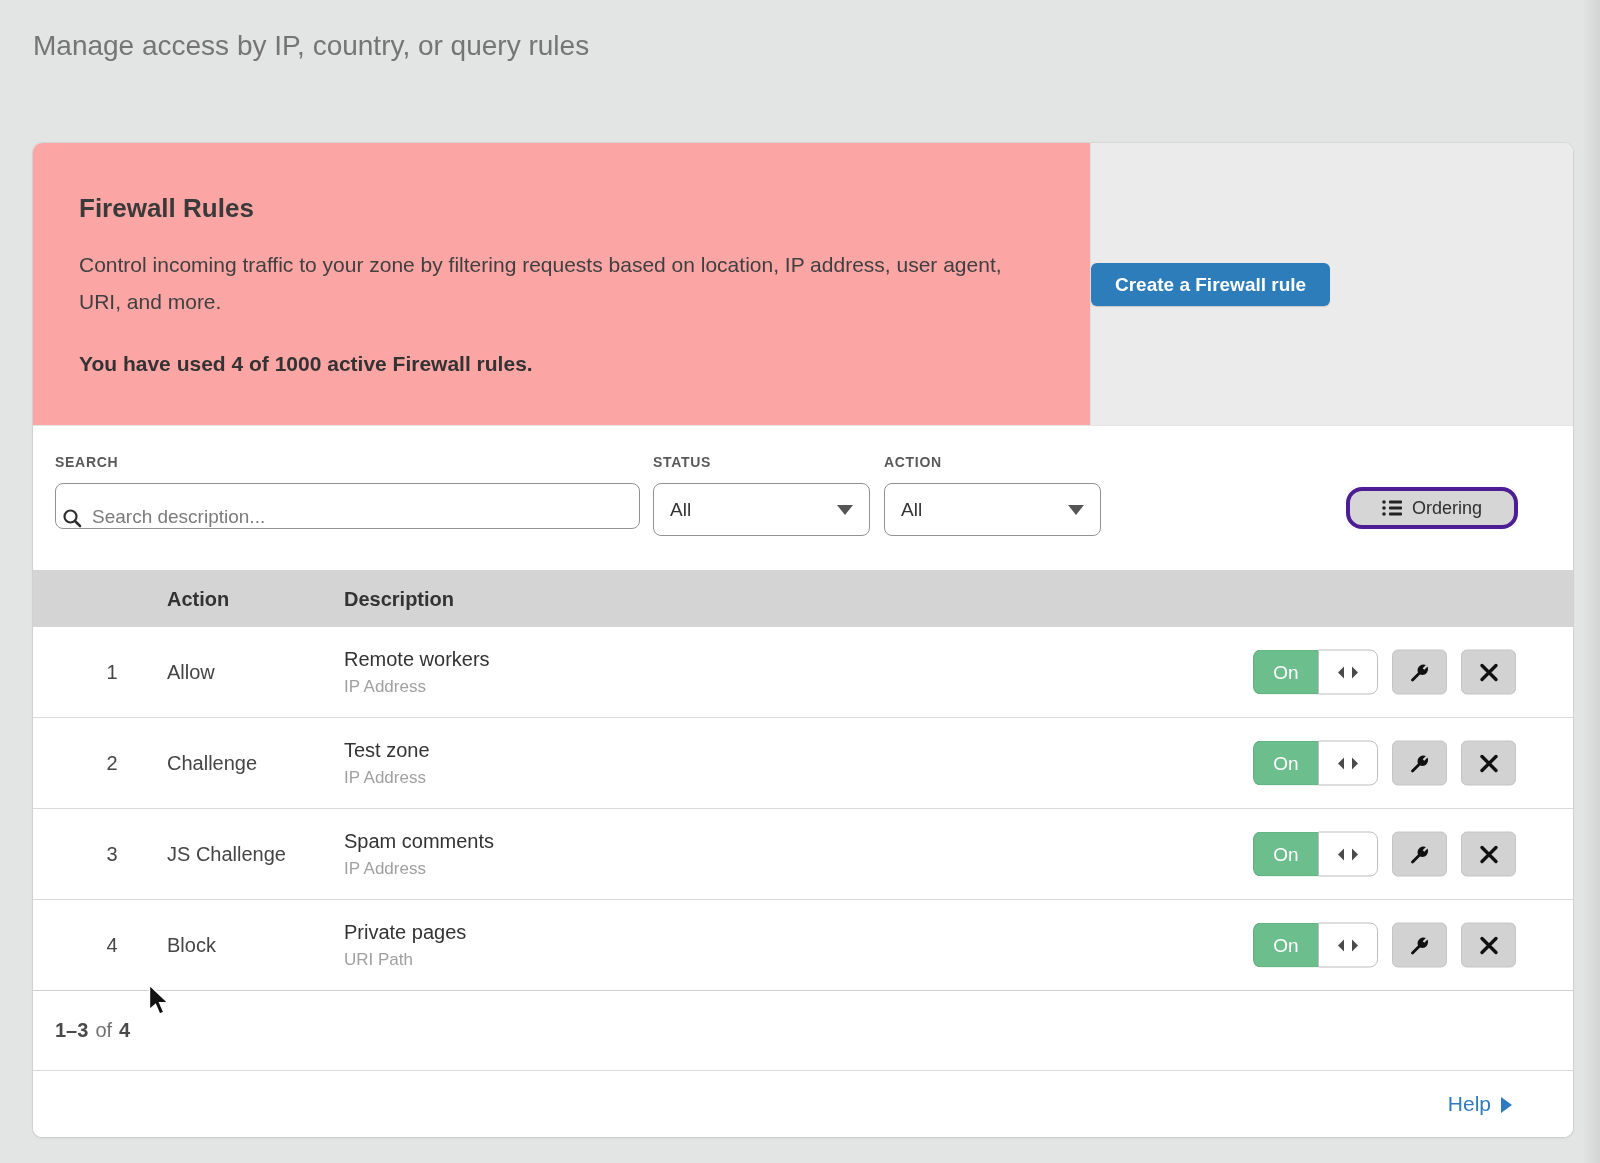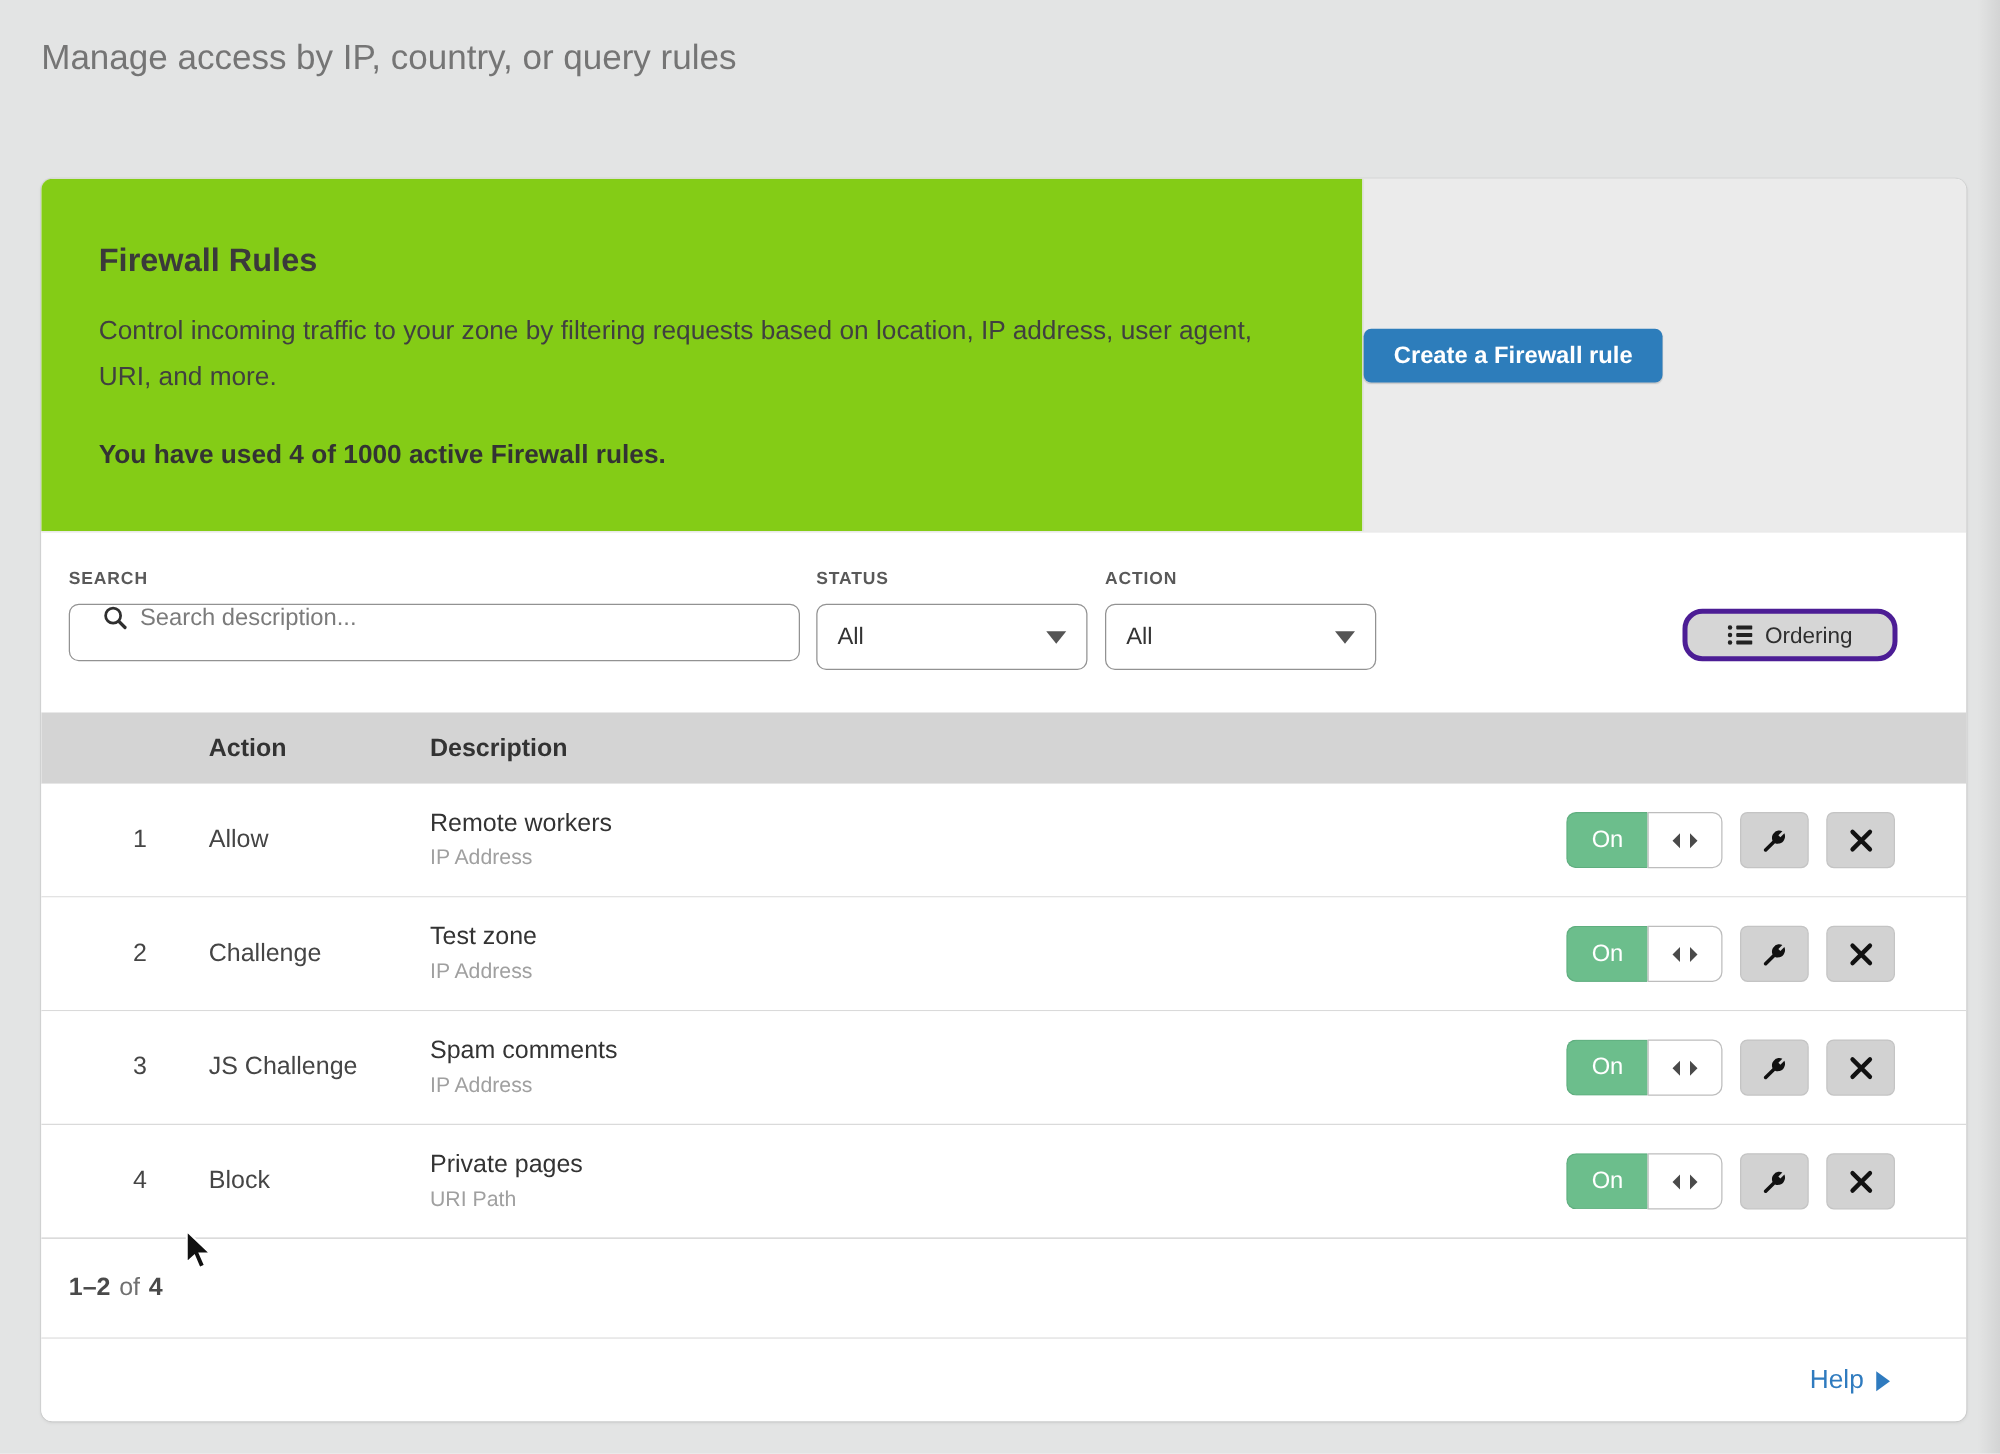--- a/index.html
+++ b/index.html
@@ -25,21 +25,21 @@
   .card {
     position: absolute; left: 33px; top: 143px; width: 1540px; height: 994px;
     background: #ffffff; border-radius: 9px;
     box-shadow: 0 0 0 1px rgba(0,0,0,0.05), 0 1px 3px rgba(0,0,0,0.08);
     overflow: hidden;
     display: flex; flex-direction: column;
   }
 
   
   .card-top { height: 282px; display: flex; flex: 0 0 auto; }
-  .card-top-left { flex: 1 1 auto; padding: 50px 70px 0 46px; background: #84cc16; }
+  .card-top-left { flex: 1 1 auto; padding: 50px 70px 0 46px; background: #fca5a5; }
   .card-top-right {
     width: 483px; flex: 0 0 auto; background: #ebebeb; border-left: 1px solid #e0e0e0;
     display: flex; align-items: center; justify-content: flex-start;
   }
   .card-title { font-size: 26px; font-weight: 700; color: #3a3a3a; }
   .card-desc { margin-top: 22px; font-size: 21px; line-height: 37px; color: #404040; max-width: 950px; }
   .card-usage { margin-top: 32px; font-size: 21px; font-weight: 700; color: #333333; }
   .create-btn {
     background: #2d7dbb; color: #ffffff; border: none; border-radius: 6px;
     font-family: inherit; font-size: 19px; font-weight: 700;
@@ -51,21 +51,21 @@
   .filters { position: relative; height: 145px; flex: 0 0 auto; border-top: 1px solid #e4e4e4; background: #fff; }
   .filter-label {
     position: absolute; font-size: 14px; font-weight: 700; color: #595959; letter-spacing: 0.05em; text-align: right;
   }
   .lbl-search { left: 22px; top: 28px; }
   .lbl-status { left: 620px; top: 28px; }
   .lbl-action { left: 851px; top: 28px; }
   .search-box {
     position: absolute; left: 22px; top: 57px; width: 585px; height: 46px;
     border: 1px solid #929292; border-radius: 8px; background: #fff;
-    display: flex; align-items: flex-start; padding: 0 26px;
+    display: flex; align-items: flex-end; padding: 0 6px;
   }
   .search-box .mag { flex: 0 0 auto; margin-right: 10px; display: flex; }
   .search-box input {
     border: none; outline: none; flex: 1; font-family: inherit; font-size: 19px; color: #444; background: transparent;
   }
   .search-box input::placeholder { color: #7b7b7b; }
   .select {
     position: absolute; top: 57px; width: 217px; height: 53px;
     border: 1px solid #929292; border-radius: 8px; background: #fff;
     display: flex; align-items: center; padding: 0 16px; cursor: pointer;
@@ -326,21 +326,21 @@
         <span style="display:flex;">
             <svg width="22" height="22" viewBox="0 0 22 22">
               <path d="M4 4 L18 18 M18 4 L4 18" stroke="#111" stroke-width="3.4" stroke-linecap="round"></path>
             </svg>
           </span>
       </button>
     </div>
   </div>
 
   <div class="pag-row">
-    <span class="b">1–2</span>
+    <span class="b">1–3</span>
     <span class="o">of</span>
     <span class="b">4</span>
   </div>
 
   <div class="help-row">
     <a class="help-link">
       <span>Help</span>
       <span class="help-arrow"></span>
     </a>
   </div>

